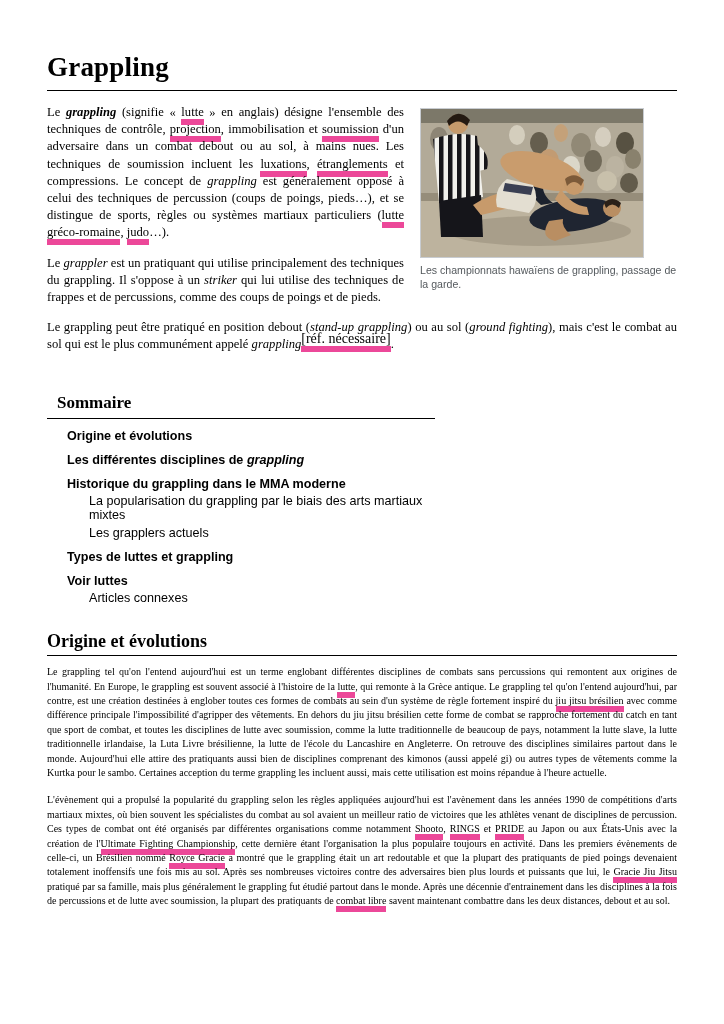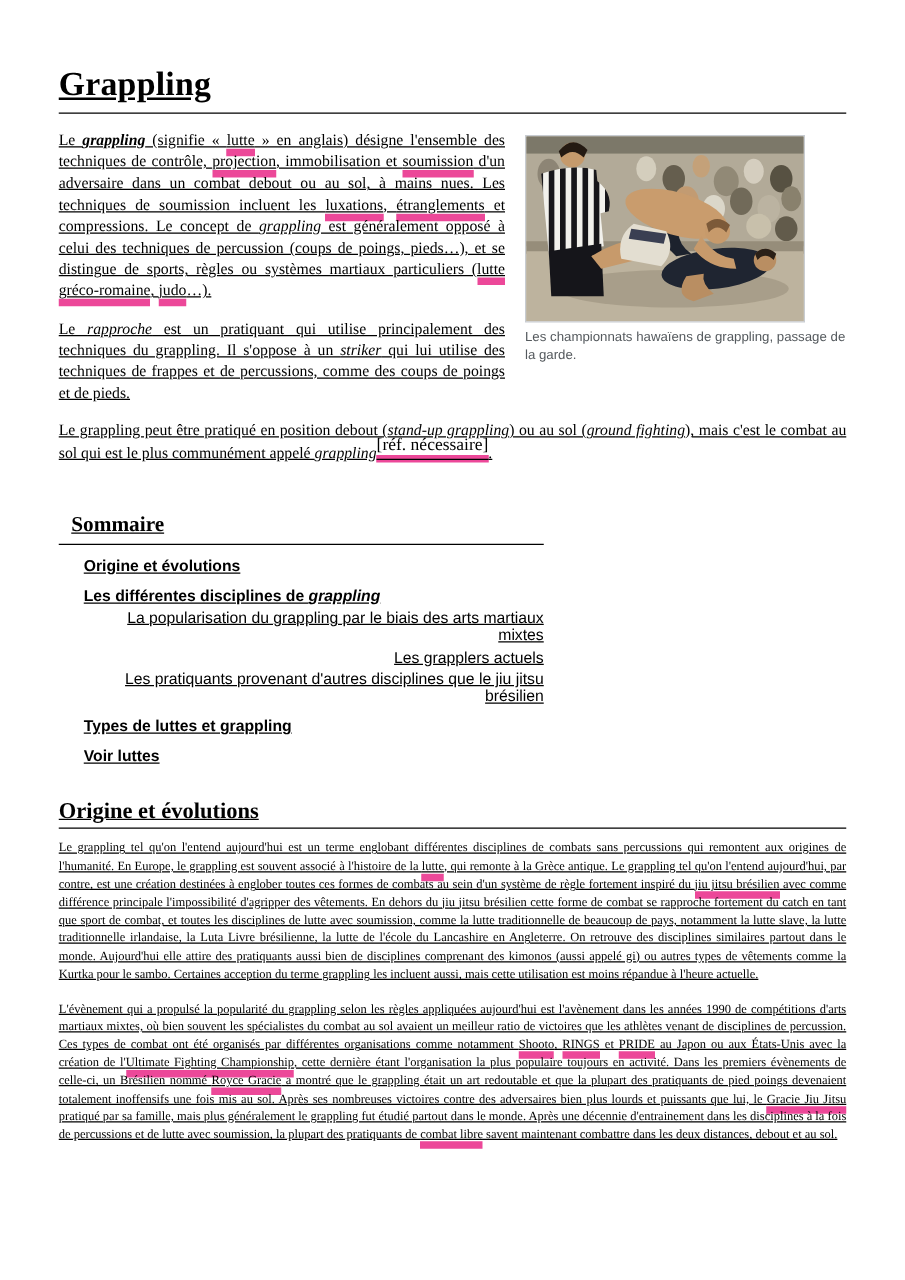--- a/index.html
+++ b/index.html
@@ -1,36 +1,36 @@
 <!DOCTYPE html>
 <html lang="fr"><head>
 <meta charset="utf-8">
 <style>
   html,body{margin:0;padding:0;background:#ffffff;}
   body{width:724px;height:1024px;overflow:hidden;color:#000;
        font-family:"Liberation Serif",serif;}
-  .page{padding:0 47px;text-decoration:underline;}
+  .page{padding:0 47px;}
   h1.page-title{font-size:27px;font-weight:bold;margin:52px 0 0 0;
        padding-bottom:7px;border-bottom:1px solid #000;letter-spacing:.2px;}
   
   .intro{margin-top:13px;font-size:12.6px;line-height:17.2px;text-align:justify;}
   .intro p{margin:0 0 13px 0;}
   .figure{float:right;width:257px;margin:4px 0 6px 16px;}
   .figure .img-wrap{width:222px;height:148px;border:1px solid #c8ccd1;box-sizing:content-box;}
   .figure .caption{font-family:"Liberation Sans",sans-serif;font-size:10.6px;
        line-height:14px;color:#54595d;margin-top:5px;text-align:left;}
   
   .toc{margin-top:26px;width:388px;}
   .toc-title{font-size:17px;font-weight:bold;margin:0;padding:0 0 5px 10px;
        border-bottom:1.6px solid #000;}
   .toc-list{font-family:"Liberation Sans",sans-serif;font-size:12.6px;
        margin-top:6px;color:#000;}
   .toc-item{cursor:pointer;}
   .toc-item.l1{font-weight:bold;margin:10px 0 0 20px;}
-  .toc-item.l2{font-weight:normal;margin:3.5px 0 0 42px;text-align:right;}
+  .toc-item.l2{font-weight:normal;margin:3.5px 0 0 42px;}
   
   h2.section-heading{font-size:18px;font-weight:bold;margin:26px 0 9px 0;
        padding-bottom:3px;border-bottom:1px solid #000;}
   .body-p{font-size:10px;line-height:14.4px;text-align:justify;margin:0 0 13px 0;}
   
   span.i{font-style:italic;}
   span.bi{font-weight:bold;font-style:italic;}
   span.a{border-bottom:6px solid #ec4899;cursor:pointer;}
   sup.ref{font-size:14px;line-height:0;vertical-align:super;}
   .clearfix::after{content:"";display:block;clear:both;}
@@ -104,35 +104,36 @@
             <path d="M86 70 Q72 80 76 98 L108 104 Q120 92 112 76 Z" fill="#e3ded1"></path>
             <path d="M84 74 L112 78 L110 86 L82 82 Z" fill="#3a3f52"></path>
             <path d="M140 80 Q150 96 166 98 L168 106 Q146 106 134 90 Z" fill="#c79a6b"></path>
           </g>
         </svg>
       </div>
       <div class="caption">Les championnats hawaïens de grappling, passage de la garde.</div>
     </div>
     <div>
         <p><span class="">Le </span><span class="bi">grappling</span><span class=""> (signifie « </span><span class="a">lutte</span><span class=""> » en anglais) désigne l'ensemble des techniques de contrôle, </span><span class="a">projection</span><span class="">, immobilisation et </span><span class="a">soumission</span><span class=""> d'un adversaire dans un combat debout ou au sol, à mains nues. Les techniques de soumission incluent les </span><span class="a">luxations</span><span class="">, </span><span class="a">étranglements</span><span class=""> et compressions. Le concept de </span><span class="i">grappling</span><span class=""> est généralement opposé à celui des techniques de percussion (coups de poings, pieds…), et se distingue de sports, règles ou systèmes martiaux particuliers (</span><span class="a">lutte gréco-romaine</span><span class="">, </span><span class="a">judo</span><span class="">…).</span></p>
-        <p><span class="">Le </span><span class="i">rapproche</span><span class=""> est un pratiquant qui utilise principalement des techniques du grappling. Il s'oppose à un </span><span class="i">striker</span><span class=""> qui lui utilise des techniques de frappes et de percussions, comme des coups de poings et de pieds.</span></p>
+        <p><span class="">Le </span><span class="i">grappler</span><span class=""> est un pratiquant qui utilise principalement des techniques du grappling. Il s'oppose à un </span><span class="i">striker</span><span class=""> qui lui utilise des techniques de frappes et de percussions, comme des coups de poings et de pieds.</span></p>
         <p><span class="">Le grappling peut être pratiqué en position debout (</span><span class="i">stand-up grappling</span><span class="">) ou au sol (</span><span class="i">ground fighting</span><span class="">), mais c'est le combat au sol qui est le plus communément appelé </span><span class="i">grappling</span><sup class="ref"><span class="a">[réf. nécessaire]</span></sup><span class="">.</span></p>
       </div>
   </div>
 
   <div class="toc">
     <h2 class="toc-title">Sommaire</h2>
     <div class="toc-list">
         <div class="toc-item l1"><span class="">Origine et évolutions</span></div>
         <div class="toc-item l1"><span class="">Les différentes disciplines de </span><span class="i">grappling</span></div>
+        <div class="toc-item l1"><span class="">Historique du grappling dans le MMA moderne</span></div>
         <div class="toc-item l2"><span class="">La popularisation du grappling par le biais des arts martiaux mixtes</span></div>
         <div class="toc-item l2"><span class="">Les grapplers actuels</span></div>
-        <div class="toc-item l2"><span class="">Les pratiquants provenant d'autres disciplines que le jiu jitsu brésilien</span></div>
         <div class="toc-item l1"><span class="">Types de luttes et grappling</span></div>
         <div class="toc-item l1"><span class="">Voir luttes</span></div>
+        <div class="toc-item l2"><span class="">Articles connexes</span></div>
       </div>
   </div>
 
   <div>
       <h2 class="section-heading"><span class="">Origine et évolutions</span></h2>
       <p class="body-p"><span class="">Le grappling tel qu'on l'entend aujourd'hui est un terme englobant différentes disciplines de combats sans percussions qui remontent aux origines de l'humanité. En Europe, le grappling est souvent associé à l'histoire de la </span><span class="a">lutte</span><span class="">, qui remonte à la Grèce antique. Le grappling tel qu'on l'entend aujourd'hui, par contre, est une création destinées à englober toutes ces formes de combats au sein d'un système de règle fortement inspiré du </span><span class="a">jiu jitsu brésilien</span><span class=""> avec comme différence principale l'impossibilité d'agripper des vêtements. En dehors du jiu jitsu brésilien cette forme de combat se rapproche fortement du catch en tant que sport de combat, et toutes les disciplines de lutte avec soumission, comme la lutte traditionnelle de beaucoup de pays, notamment la lutte slave, la lutte traditionnelle irlandaise, la Luta Livre brésilienne, la lutte de l'école du Lancashire en Angleterre. On retrouve des disciplines similaires partout dans le monde. Aujourd'hui elle attire des pratiquants aussi bien de disciplines comprenant des kimonos (aussi appelé gi) ou autres types de vêtements comme la Kurtka pour le sambo. Certaines acception du terme grappling les incluent aussi, mais cette utilisation est moins répandue à l'heure actuelle.</span></p>
       <p class="body-p"><span class="">L'évènement qui a propulsé la popularité du grappling selon les règles appliquées aujourd'hui est l'avènement dans les années 1990 de compétitions d'arts martiaux mixtes, où bien souvent les spécialistes du combat au sol avaient un meilleur ratio de victoires que les athlètes venant de disciplines de percussion. Ces types de combat ont été organisés par différentes organisations comme notamment </span><span class="a">Shooto</span><span class="">, </span><span class="a">RINGS</span><span class=""> et </span><span class="a">PRIDE</span><span class=""> au Japon ou aux États-Unis avec la création de l'</span><span class="a">Ultimate Fighting Championship</span><span class="">, cette dernière étant l'organisation la plus populaire toujours en activité. Dans les premiers évènements de celle-ci, un Brésilien nommé </span><span class="a">Royce Gracie</span><span class=""> a montré que le grappling était un art redoutable et que la plupart des pratiquants de pied poings devenaient totalement inoffensifs une fois mis au sol. Après ses nombreuses victoires contre des adversaires bien plus lourds et puissants que lui, le </span><span class="a">Gracie Jiu Jitsu</span><span class=""> pratiqué par sa famille, mais plus généralement le grappling fut étudié partout dans le monde. Après une décennie d'entrainement dans les disciplines à la fois de percussions et de lutte avec soumission, la plupart des pratiquants de </span><span class="a">combat libre</span><span class=""> savent maintenant combattre dans les deux distances, debout et au sol.</span></p>
     </div>
 
 </div>

